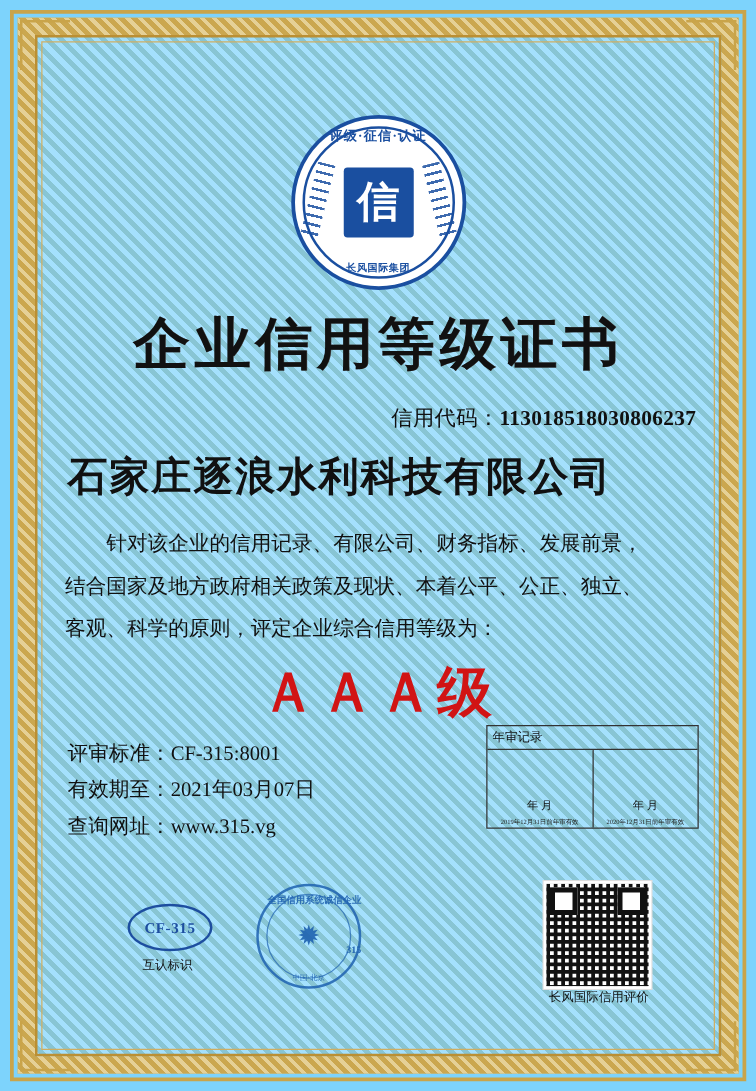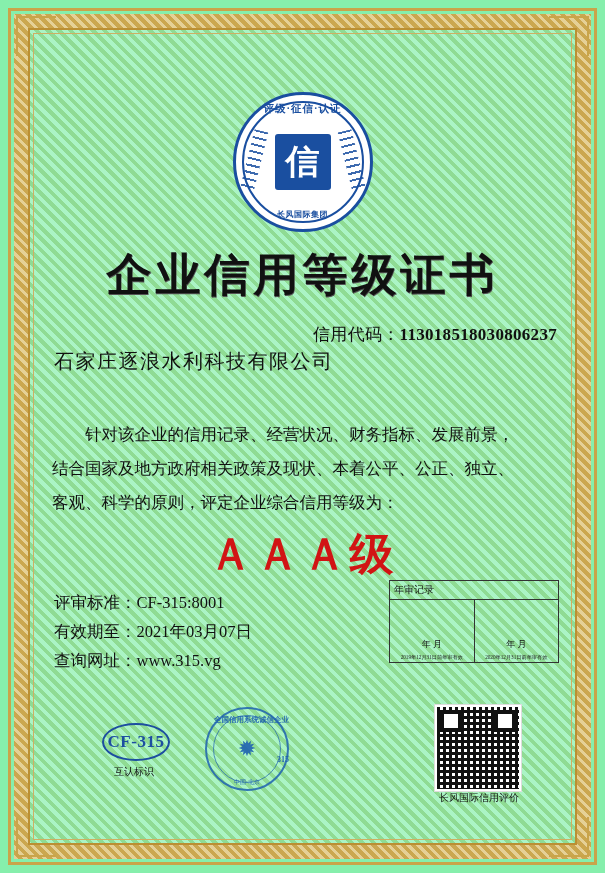--- a/index.html
+++ b/index.html
@@ -11,21 +11,21 @@
     width: 605px;
     height: 873px;
     font-family: "Liberation Serif", "DejaVu Serif", serif;
     overflow: hidden;
   }
 
   #certificate {
     position: relative;
     width: 605px;
     height: 873px;
-    background: #86efac;
+    background: #7dd3fc;
     box-sizing: border-box;
   }
 
   
   .border-outer {
     position: absolute;
     left: 8px; top: 8px; right: 8px; bottom: 8px;
     border: 3px solid #c9a44a;
     box-sizing: border-box;
   }
@@ -180,24 +180,24 @@
     font-size: 17px;
     color: #111;
     font-weight: bold;
     letter-spacing: 0.3px;
   }
   .credit-code .label { font-weight: normal; }
 
   
   .company-name {
     position: absolute;
-    top: 308px;
+    top: 320px;
     left: 14px;
-    font-size: 20px;
-    font-weight: normal;
+    font-size: 32px;
+    font-weight: bold;
     letter-spacing: 1.5px;
     color: #111;
   }
 
   
   .body-text {
     position: absolute;
     top: 378px;
     left: 12px;
     right: 10px;
@@ -289,21 +289,21 @@
 
   .stamp-cf {
     position: absolute;
     left: 52px;
     top: 18px;
     width: 64px;
     height: 34px;
     border: 2px solid #1d4ea0;
     border-radius: 50%;
     color: #1d4ea0;
-    font-size: 17px;
+    font-size: 12px;
     font-weight: bold;
     display: flex;
     align-items: center;
     justify-content: center;
     letter-spacing: 0.5px;
   }
   .stamp-cf-caption {
     position: absolute;
     left: 52px;
     top: 60px;
@@ -440,21 +440,21 @@
 
     <div class="main-title">企业信用等级证书</div>
 
     <div class="credit-code">
       <span class="label">信用代码：</span><span>113018518030806237</span>
     </div>
 
     <div class="company-name">石家庄逐浪水利科技有限公司</div>
 
     <div class="body-text">
-      <div><span class="indent"></span><span>针对该企业的信用记录、经营状况、财务指标、发展前景，</span></div>
+      <div><span class="indent"></span><span>针对该企业的信用记录、有限公司、财务指标、发展前景，</span></div>
       <div>结合国家及地方政府相关政策及现状、本着公平、公正、独立、</div>
       <div>客观、科学的原则，评定企业综合信用等级为：</div>
     </div>
 
     <div class="grade">ＡＡＡ级</div>
 
     <div class="details">
       <div>评审标准：CF-315:8001</div>
       <div>有效期至：2021年03月07日</div>
       <div>查询网址：www.315.vg</div>

